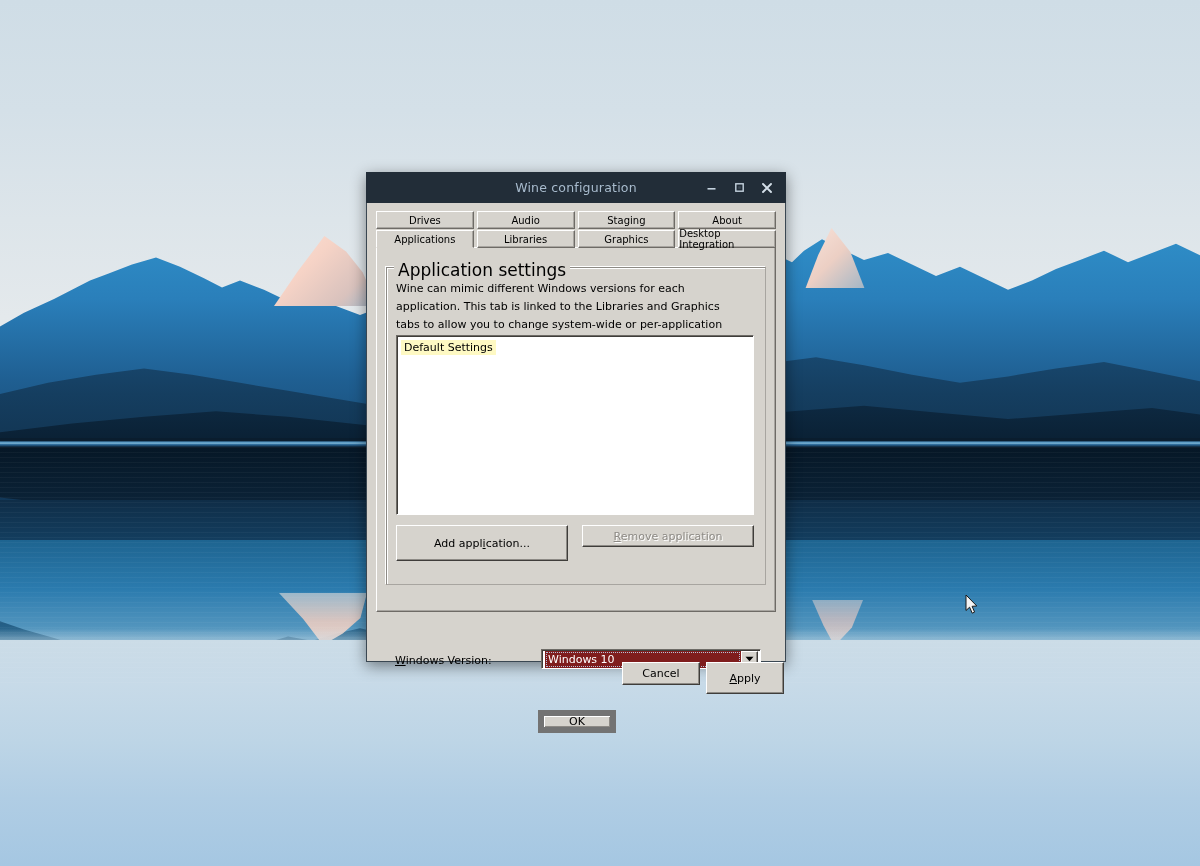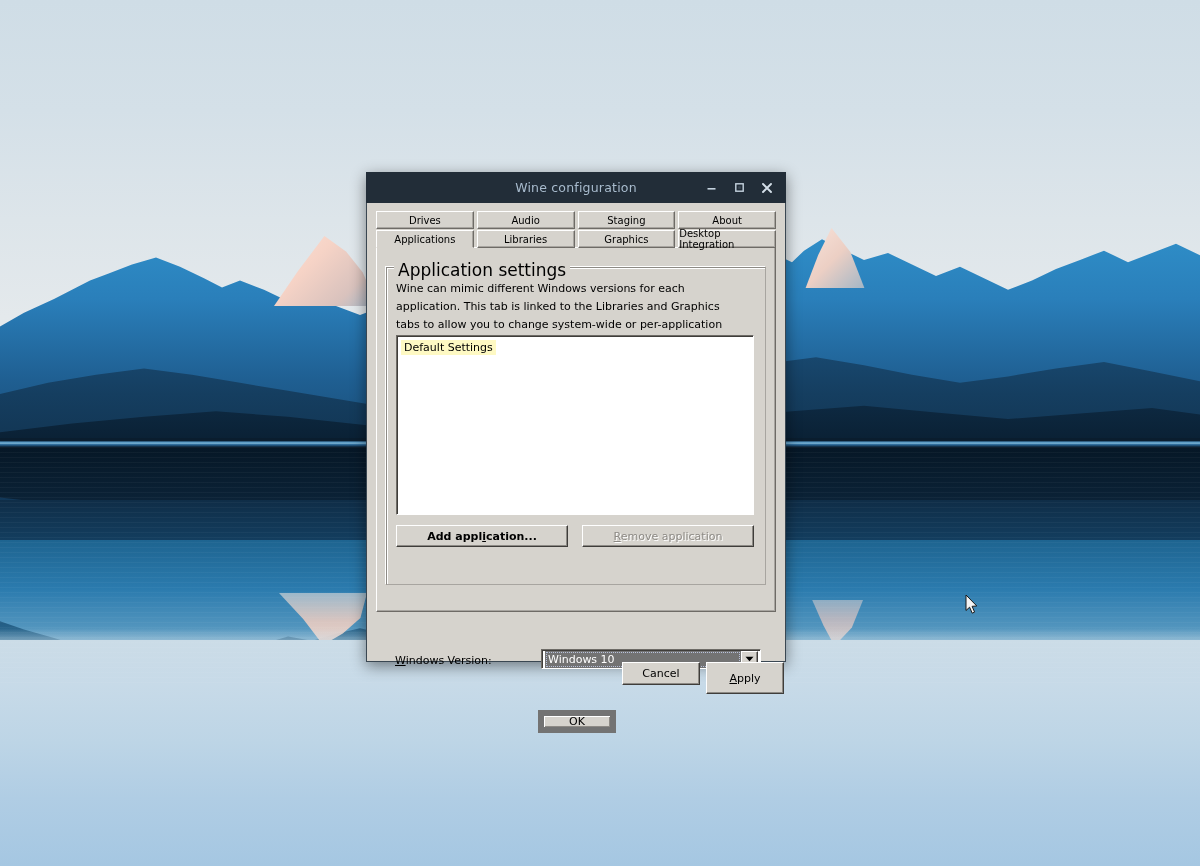--- a/index.html
+++ b/index.html
@@ -312,21 +312,21 @@
     font-family: "DejaVu Sans", sans-serif;
   }
   .btn.disabled { color: #8d8a85; text-shadow: 1px 1px 0 #ffffff; }
   .btn.default {
     border: 6px solid #737373;
     box-shadow: inset 1px 1px 0 #ffffff, inset -1px -1px 0 #8d8a85;
     margin-top: 48px;
   }
   .btn-add {
     position: absolute; left: 10px; top: 265px;
-    width: 172px; height: 22px; font-weight: bold;
+    width: 172px; height: 36px;
   }
   .btn-remove {
     position: absolute; left: 196px; top: 265px;
     width: 172px; height: 22px;
   }
 
   
   .winver-label {
     position: absolute;
     left: 18px; top: 406px;
@@ -342,21 +342,21 @@
     border-right-color: #ffffff;
     border-bottom-color: #ffffff;
     box-shadow: inset 1px 1px 0 #3f3d3a;
     box-sizing: border-box;
     display: flex; align-items: center;
     padding: 0 0 0 2px;
     cursor: default;
   }
   .combo-value {
     flex: 1;
-    background: #737373;
+    background: #7f1d1d;
     color: #ffffff;
     font-size: 11px;
     padding: 2px 3px;
     margin: 1px 0 1px 1px;
     outline: 1px dotted #b7c0da;
     outline-offset: -2px;
     user-select: none;
     white-space: nowrap;
     overflow: hidden;
   }

